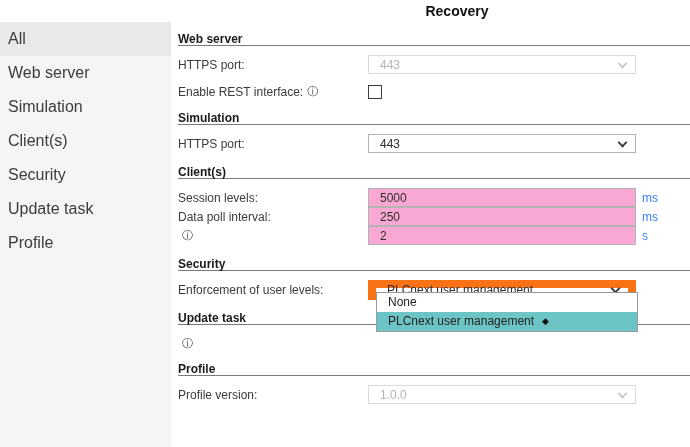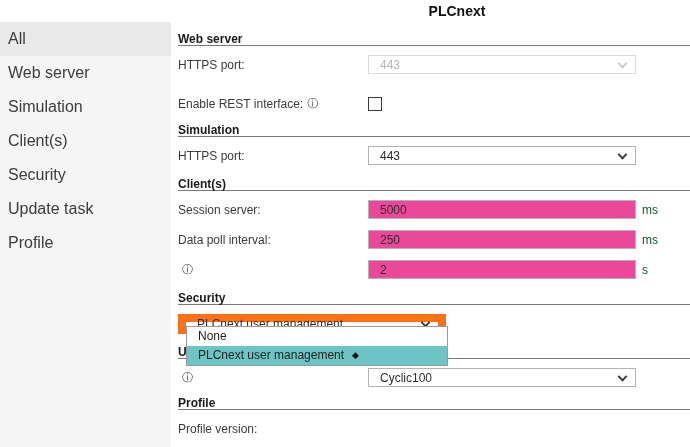--- a/index.html
+++ b/index.html
@@ -17,22 +17,22 @@
     font-size:16px; color:#3c3c3c; cursor:default; }
   .side-item.selected { background:#e9e9e9; }
 
   
   .main { position:absolute; left:178px; top:22px; right:0; }
   .section-header { font-size:12px; line-height:12px; font-weight:bold; color:#1a1a1a;
     border-bottom:1px solid #7a7a7a; margin-top:13px; }
   .section-header.mt11 { margin-top:11px; }
   .section-header.mt10 { margin-top:10px; }
   .row { display:flex; align-items:center; margin-top:9px; height:19px; }
-  .row.tight { margin-top:11px; }
-  .row.cb { margin-top:20px;align-items:center; }
+  .row.tight { margin-top:0; }
+  .row.cb { margin-top:8px;align-items:center; }
   .lbl { width:190px; flex:none; font-size:12px; color:#3b3b3b; display:flex; align-items:center; }
   .info { margin-left:4px; font-size:11px; color:#3d3d3d; line-height:11px; cursor:default; }
 
   .ctrl { width:268px; flex:none; position:relative; }
   .selectbox { position:relative; width:268px; height:19px; background:#fff;
     border:1px solid #b3b3b3; display:flex; align-items:center; padding-left:11px;
     font-size:12px; color:#2e2e2e; cursor:default; }
   .selectbox.disabled { border-color:#dadada; color:#b5b5b5; }
   .selectbox.open { border:8px solid #f97316; height:20px; }
   .chev { position:absolute; right:9px; top:50%; width:7px; height:7px;
@@ -40,33 +40,33 @@
     transform:translateY(-70%) rotate(45deg); }
   .selectbox.disabled .chev { border-color:#c9c9c9; }
 
   .droplist { position:absolute; top:100%; left:0; width:262px; background:#fff;
     border:1px solid #9a9a9a; z-index:10; }
   .option { height:19px; display:flex; align-items:center; padding-left:11px;
     font-size:12px; color:#222; cursor:default; }
   .option.highlighted { background:#6cc4c4; }
   .diamond { margin-left:8px; font-size:9px; color:#111; }
 
-  .textbox { width:268px; height:19px; border:1px solid #b3b3b3; background:#ec4899;
+  .textbox { width:268px; height:19px; border:1px solid #b3b3b3; background:#f9a8d4;
     padding:0 4px 0 11px; font-size:12px; color:#2e2e2e;
     font-family:"Liberation Sans","DejaVu Sans",sans-serif; outline:none; }
-  .unit { margin-left:6px; font-size:12px; color:#14532d; }
+  .unit { margin-left:6px; font-size:12px; color:#3b82f6; }
 
   .checkbox { width:14px; height:14px; border:1.5px solid #3c3c3c; background:#fff; cursor:default; }
 </style>
 </head>
 <body>
 
 <div class="page">
 
-  <div class="title">PLCnext</div>
+  <div class="title">Recovery</div>
 
   <div class="sidebar">
     <div class="side-item selected">
       <span>All</span>
     </div>
     <div class="side-item">
       <span>Web server</span>
     </div>
     <div class="side-item">
       <span>Simulation</span>
@@ -123,21 +123,21 @@
             <span class="chev"></span>
           </div>
         </div>
       </div>
     </div>
 
     <div>
       <div class="section-header">Client(s)</div>
       <div class="row">
         <div class="lbl">
-          <span>Session server:</span>
+          <span>Session levels:</span>
         </div>
         <div class="ctrl">
           <input class="textbox" type="text" value="5000" style="">
         </div>
         <span class="unit">ms</span>
       </div>
       <div class="row tight">
         <div class="lbl">
           <span>Data poll interval:</span>
         </div>
@@ -153,20 +153,23 @@
         <div class="ctrl">
           <input class="textbox" type="text" value="2" style="">
         </div>
         <span class="unit">s</span>
       </div>
     </div>
 
     <div>
       <div class="section-header">Security</div>
       <div class="row">
+        <div class="lbl">
+          <span>Enforcement of user levels:</span>
+        </div>
         <div class="ctrl">
           <div class="selectbox open">
             <span>PLCnext user management</span>
             <span class="chev"></span>
             <div class="droplist">
               <div class="option">
                 <span>None</span>
               </div>
               <div class="option highlighted">
                 <span>PLCnext user management</span>
@@ -177,32 +180,32 @@
         </div>
       </div>
     </div>
 
     <div>
       <div class="section-header">Update task</div>
       <div class="row">
         <div class="lbl">
           <span class="info">ⓘ</span>
         </div>
-        <div class="ctrl">
-          <div class="selectbox">
-            <span>Cyclic100</span>
-            <span class="chev"></span>
-          </div>
-        </div>
       </div>
     </div>
 
     <div>
       <div class="section-header mt10">Profile</div>
       <div class="row">
         <div class="lbl">
           <span>Profile version:</span>
+        </div>
+        <div class="ctrl">
+          <div class="selectbox disabled">
+            <span>1.0.0</span>
+            <span class="chev"></span>
+          </div>
         </div>
       </div>
     </div>
 
   </div>
 </div>
 
 </body></html>

